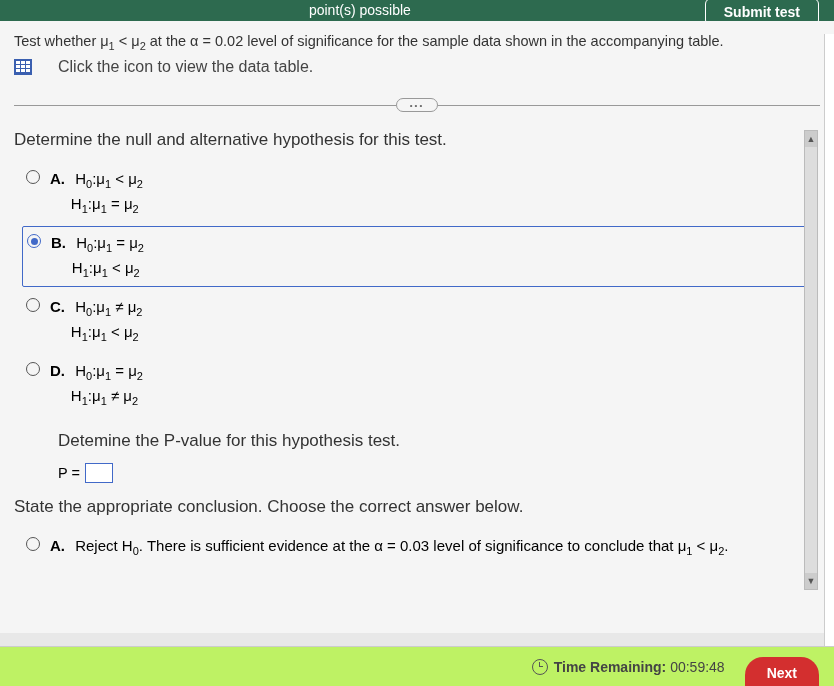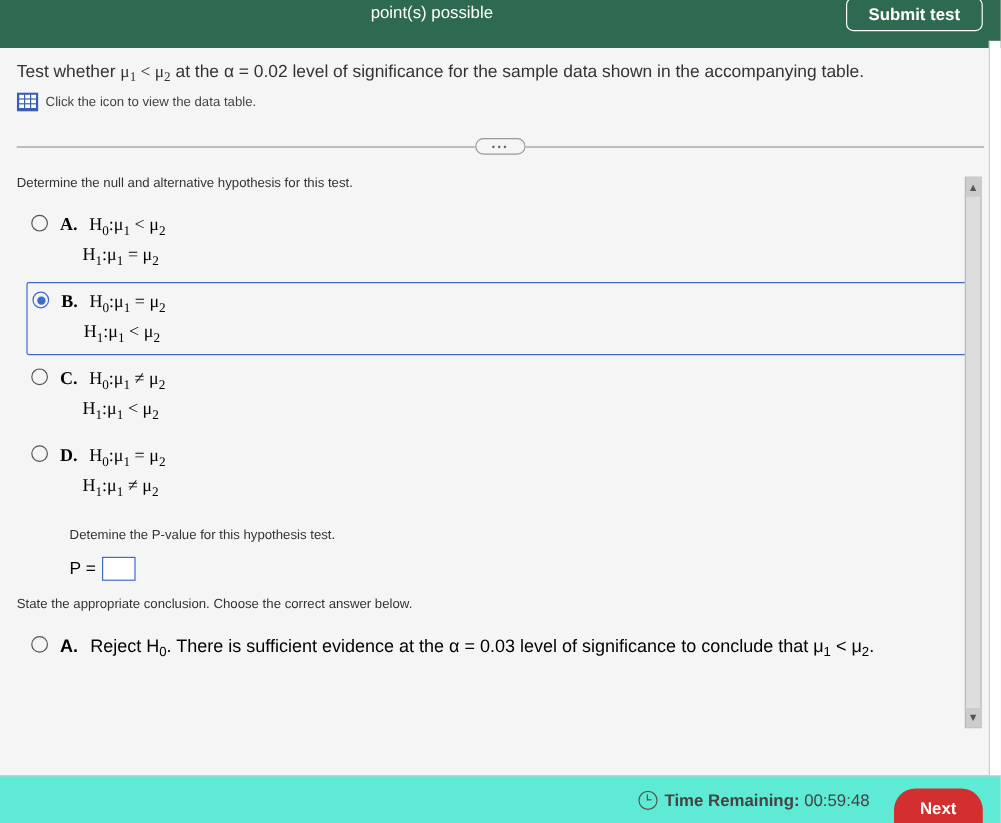--- a/index.html
+++ b/index.html
@@ -10,21 +10,21 @@
     body {
       font-family: Arial, sans-serif;
       background: #e8e8e8;
       width: 834px;
       height: 686px;
       overflow: hidden;
       position: relative;
     }
     .top-bar {
       background: #2d6a4f;
-      height: 40px;
+      height: 21px;
       display: flex;
       justify-content: space-between;
       align-items: flex-start;
       padding: 0 15px;
       color: white;
     }
     .points-text {
       flex: 1;
       text-align: center;
       font-size: 14px;
@@ -65,21 +65,22 @@
       display: inline-flex;
       align-items: center;
       justify-content: center;
     }
     .table-icon svg {
       width: 18px;
       height: 16px;
     }
     .link-text {
       color: #444;
-      font-size: 11px;
+      font-size: 16px;
+      margin-left: 20px;
     }
     .divider-row {
       display: flex;
       align-items: center;
       margin: 22px 0 18px 0;
     }
     .divider-line {
       flex: 1;
       height: 1px;
       background: #999;
@@ -97,21 +98,21 @@
       color: #666;
       letter-spacing: 2px;
     }
     .scroll-area {
       position: relative;
       height: 460px;
       overflow: hidden;
       padding-right: 25px;
     }
     .instruction {
-      font-size: 11px;
+      font-size: 17px;
       color: #333;
       margin-bottom: 12px;
     }
     .options {
       margin-left: 8px;
     }
     .option {
       display: flex;
       align-items: flex-start;
       gap: 10px;
@@ -148,21 +149,21 @@
     .option-label {
       font-weight: bold;
       font-size: 15px;
       margin-right: 6px;
     }
     .option-content {
       font-size: 15px;
       line-height: 1.5;
     }
     .math {
-      font-family: Liberation Serif, serif;
+      font-family: Liberation Sans, sans-serif;
     }
     .sub {
       font-size: 11px;
       vertical-align: sub;
     }
     .pvalue-section {
       margin-top: 16px;
       margin-left: 44px;
     }
     .pvalue-row {
@@ -210,21 +211,21 @@
     .scroll-down {
       position: absolute;
       bottom: 0;
     }
     .bottom-bar {
       position: absolute;
       bottom: 0;
       left: 0;
       right: 0;
       height: 40px;
-      background: #5eead4;
+      background: #bef264;
       border-top: 1px solid #ccc;
       display: flex;
       align-items: center;
       justify-content: flex-end;
       padding: 0 15px;
       gap: 20px;
     }
     .timer-row {
       display: flex;
       align-items: center;

